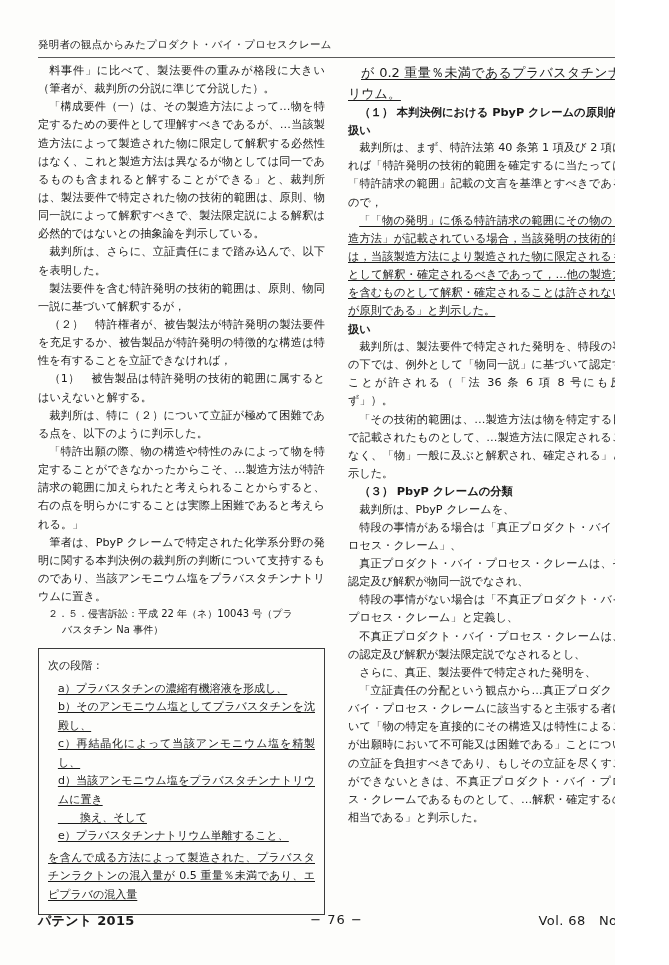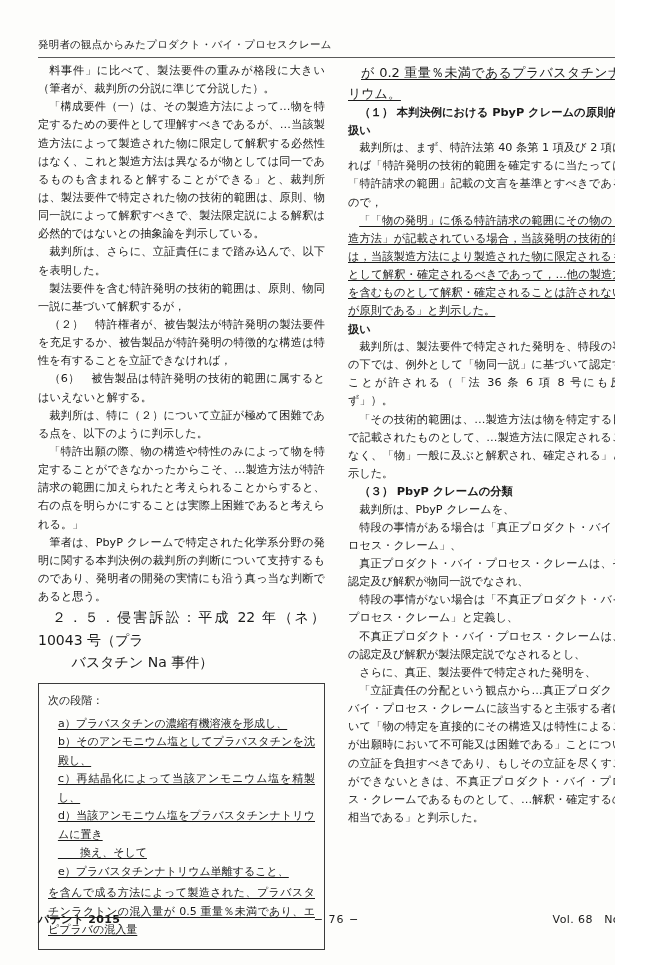--- a/index.html
+++ b/index.html
@@ -56,21 +56,21 @@
     line-height: 1.55;
   }
   .sub-head b { font-weight: bold; }
   .underline {
     text-decoration: underline;
     text-underline-offset: 2px;
   }
   .case-title {
     margin: 12px 0 6px 0;
     text-indent: 0;
-    font-size: 14px;
+    font-size: 10px;
     line-height: 1.6;
   }
   .case-title .l2 {
     display: block;
     padding-left: 1.4em;
   }
   .claim-box {
     margin-top: 10px;
     border: 1px solid #3b3b3b;
     padding: 8px 9px 10px 9px;
@@ -101,46 +101,46 @@
     line-height: 1.62;
     text-decoration: underline;
     text-underline-offset: 2px;
   }
   .footer {
     position: absolute;
     left: 38px;
     top: 912px;
     width: 597px;
     display: flex;
-    align-items: center;
-    font-size: 11px;
+    align-items: flex-start;
+    font-size: 13px;
   }
   .footer .left { width: 33%; font-weight: bold; letter-spacing: 0.3px; }
   .footer .center { width: 34%; text-align: center; letter-spacing: 1px; }
   .footer .right { width: 33%; text-align: right; letter-spacing: 0.4px; }
 </style>
 </head>
 <body>
 
 <div class="page">
 
   <div class="header">発明者の観点からみたプロダクト・バイ・プロセスクレーム</div>
 
   <div class="columns">
 
     <div class="col">
       <p>料事件」に比べて、製法要件の重みが格段に大きい（筆者が、裁判所の分説に準じて分説した）。</p>
       <p>「構成要件（一）は、その製造方法によって…物を特定するための要件として理解すべきであるが、…当該製造方法によって製造された物に限定して解釈する必然性はなく、これと製造方法は異なるが物としては同一であるものも含まれると解することができる」と、裁判所は、製法要件で特定された物の技術的範囲は、原則、物同一説によって解釈すべきで、製法限定説による解釈は必然的ではないとの抽象論を判示している。</p>
       <p>裁判所は、さらに、立証責任にまで踏み込んで、以下を表明した。</p>
       <p>製法要件を含む特許発明の技術的範囲は、原則、物同一説に基づいて解釈するが，</p>
       <p>（２）　特許権者が、被告製法が特許発明の製法要件を充足するか、被告製品が特許発明の特徴的な構造は特性を有することを立証できなければ，</p>
-      <p>（6）　被告製品は特許発明の技術的範囲に属するとはいえないと解する。</p>
+      <p>（1）　被告製品は特許発明の技術的範囲に属するとはいえないと解する。</p>
       <p>裁判所は、特に（２）について立証が極めて困難である点を、以下のように判示した。</p>
       <p>「特許出願の際、物の構造や特性のみによって物を特定することができなかったからこそ、…製造方法が特許請求の範囲に加えられたと考えられることからすると、右の点を明らかにすることは実際上困難であると考えられる。」</p>
-      <p>筆者は、PbyP クレームで特定された化学系分野の発明に関する本判決例の裁判所の判断について支持するものであり、発明者の開発の実情にも沿う真っ当な判断であると思う。</p>
+      <p>筆者は、PbyP クレームで特定された化学系分野の発明に関する本判決例の裁判所の判断について支持するものであり、当該アンモニウム塩をプラバスタチンナトリウムに置き。</p>
 
       <p class="case-title">
         <span>２．５．侵害訴訟：平成 22 年（ネ）10043 号（プラ</span>
         <span class="l2">バスタチン Na 事件）</span>
       </p>
 
       <div class="claim-box">
         <p class="lead">次の段階：</p>
         <p class="step">a）プラバスタチンの濃縮有機溶液を形成し、</p>
         <p class="step">b）そのアンモニウム塩としてプラバスタチンを沈殿し、</p>

